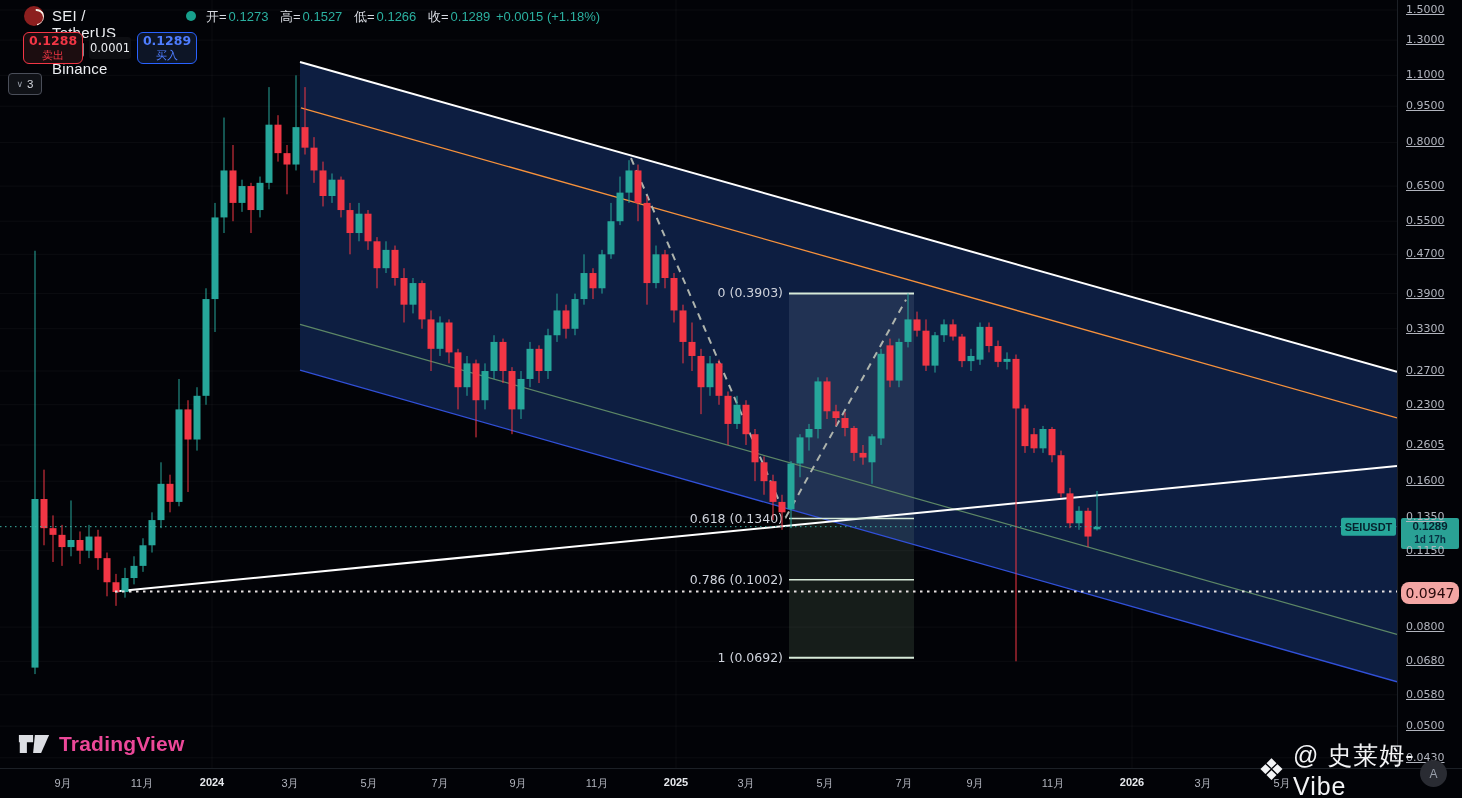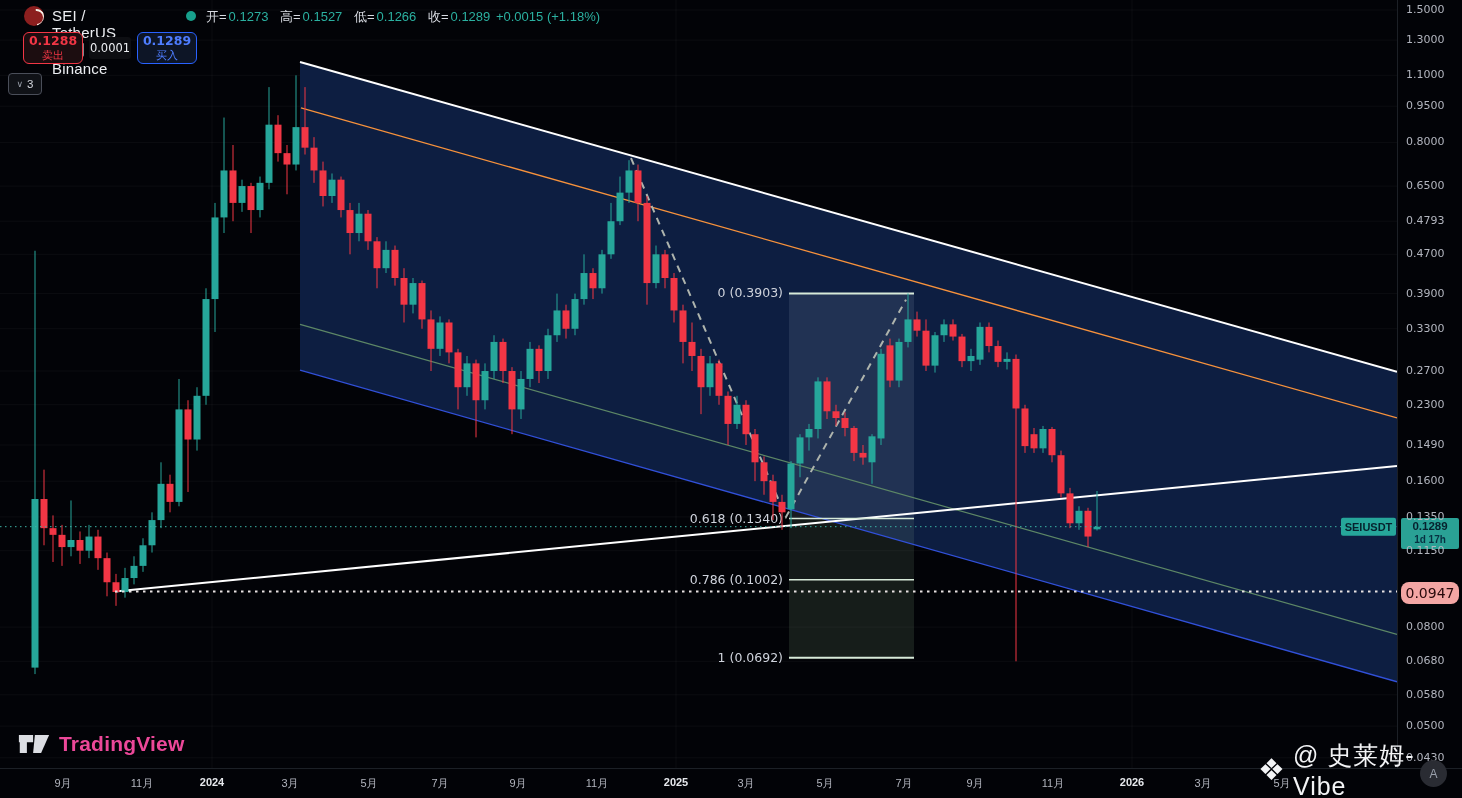--- a/index.html
+++ b/index.html
@@ -8,21 +8,21 @@
   #stage{position:absolute;inset:0;background:#020307;}
 
   
   #pane{position:absolute;left:0;top:0;width:1397px;height:768px;}
   #chart-svg{position:absolute;left:0;top:0;}
 
   
   #price-scale{position:absolute;left:1397px;top:0;width:65px;height:768px;
                background:#020307;border-left:1px solid #1c2026;}
   .pl{position:absolute;left:8px;font-size:11px;color:#b2b5be;
-      font-family:"DejaVu Sans","Liberation Sans",sans-serif;white-space:nowrap;}
+      font-family:"DejaVu Sans","Liberation Sans",sans-serif;white-space:nowrap;text-decoration:underline;}
   #badge-last{position:absolute;left:3px;width:58px;border-radius:2px;background:#2aa195;
               color:#06222e;text-align:center;padding:2px 0 3px 0;line-height:13px;}
   #badge-last .b1{font-size:11.5px;font-weight:bold;}
   #badge-last .b2{font-size:10px;font-weight:bold;color:#073041;}
   #badge-level{position:absolute;left:3px;width:58px;border-radius:8px;background:#f3a6a4;
                color:#27090b;text-align:center;font-size:14px;padding:3px 0;
                font-family:"DejaVu Sans","Liberation Sans",sans-serif;}
 
   
   #time-scale{position:absolute;left:0;top:768px;width:1462px;height:30px;
@@ -429,27 +429,27 @@
     <div id="badge-last" style="top: 517.679px;">
       <div class="b1">0.1289</div>
       <div class="b2">1d 17h</div>
     </div>
   <div class="pl" style="top: 3px;">1.5000</div>
       <div class="pl" style="top: 33.127px;">1.3000</div>
       <div class="pl" style="top: 68.2969px;">1.1000</div>
       <div class="pl" style="top: 99.1613px;">0.9500</div>
       <div class="pl" style="top: 135.341px;">0.8000</div>
       <div class="pl" style="top: 179.055px;">0.6500</div>
-      <div class="pl" style="top: 214.225px;">0.4793</div>
+      <div class="pl" style="top: 214.225px;">0.5500</div>
       <div class="pl" style="top: 247.317px;">0.4700</div>
       <div class="pl" style="top: 286.599px;">0.3900</div>
       <div class="pl" style="top: 321.769px;">0.3300</div>
       <div class="pl" style="top: 364.017px;">0.2700</div>
       <div class="pl" style="top: 397.773px;">0.2300</div>
-      <div class="pl" style="top: 437.996px;">0.1490</div>
+      <div class="pl" style="top: 437.996px;">0.2605</div>
       <div class="pl" style="top: 474.176px;">0.1600</div>
       <div class="pl" style="top: 509.945px;">0.1350</div>
       <div class="pl" style="top: 543.702px;">0.1150</div>
       <div class="pl" style="top: 620.104px;">0.0800</div>
       <div class="pl" style="top: 654.319px;">0.0680</div>
       <div class="pl" style="top: 687.807px;">0.0580</div>
       <div class="pl" style="top: 719.054px;">0.0500</div>
       <div class="pl" style="top: 750.807px;">0.0430</div>
     </div>
 

